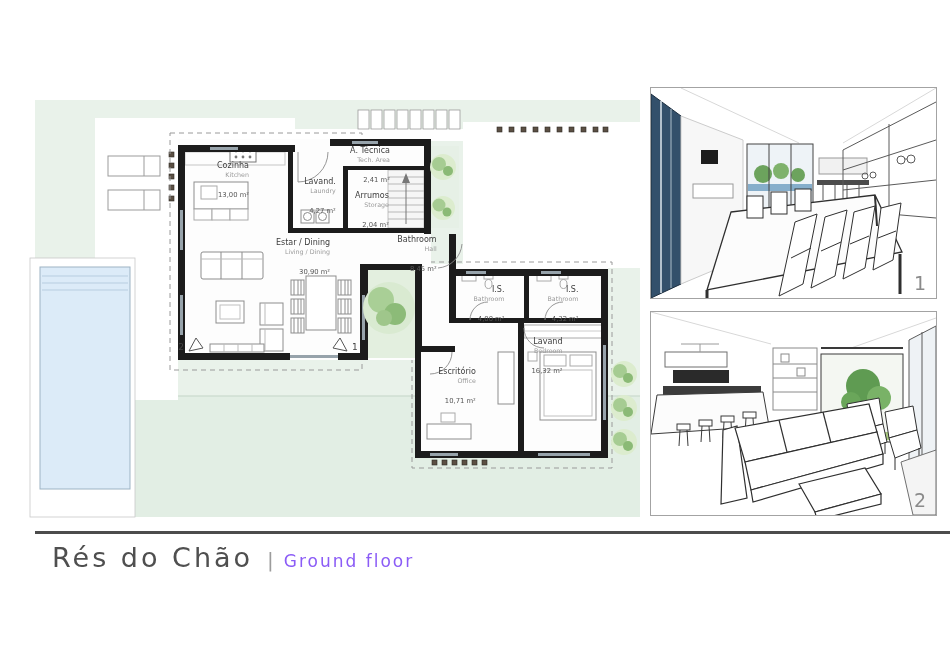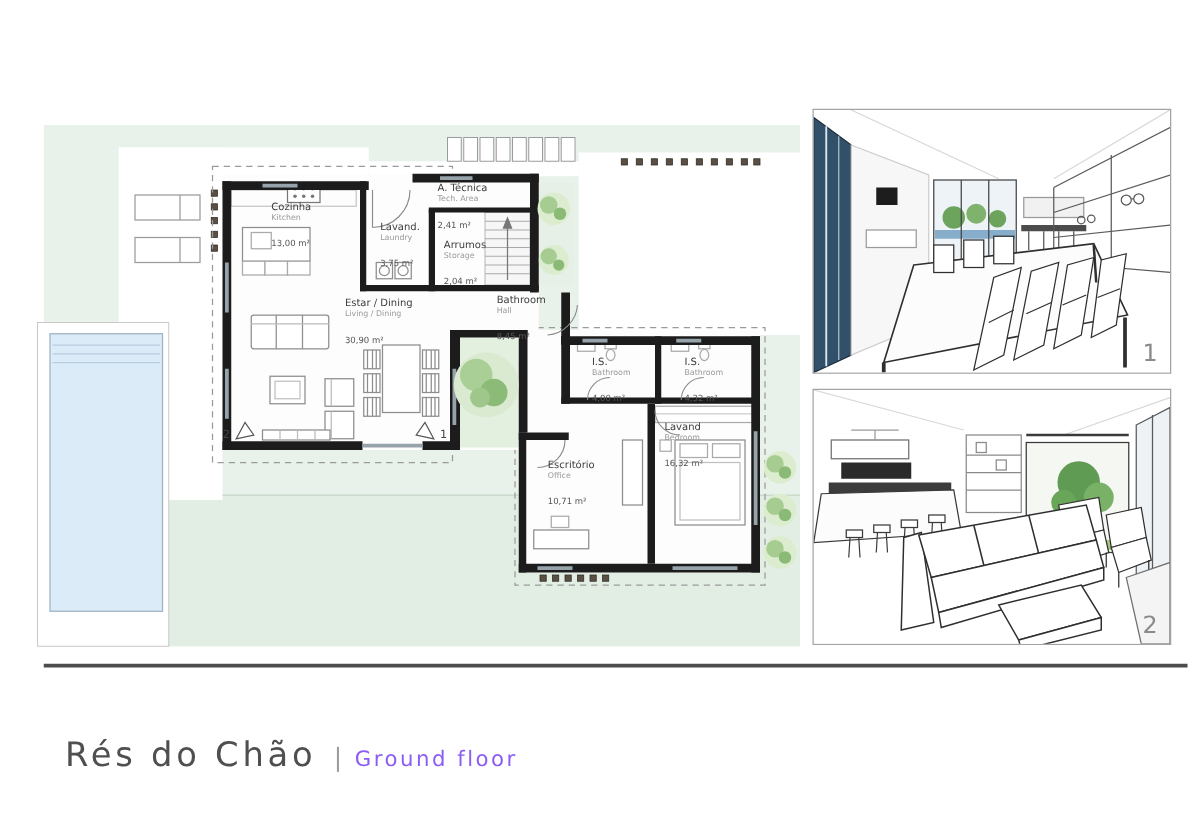--- a/index.html
+++ b/index.html
@@ -1,29 +1,29 @@
 <!DOCTYPE html>
 <html><head>
 <meta charset="utf-8">
 <style>
   html,body{margin:0;padding:0;}
   body{width:950px;height:671px;background:#ffffff;position:relative;overflow:hidden;
        font-family:"DejaVu Sans","Liberation Sans",sans-serif;}
   .abs{position:absolute;}
   
-  .room-label{position:absolute;transform:translateX(-50%);text-align:left;line-height:1.12;pointer-events:none;white-space:nowrap;}
+  .room-label{position:absolute;transform:translateX(-50%);text-align:right;line-height:1.12;pointer-events:none;white-space:nowrap;}
   .rl-pt{font-size:8px;color:#3d3d3d;}
   .rl-en{font-size:6.3px;color:#9a9a9a;}
   .rl-area{font-size:6.8px;color:#565656;margin-top:14px;}
   
   .render-frame{position:absolute;background:#ffffff;border:1px solid #a3a3a3;box-sizing:border-box;}
   .render-label{position:absolute;right:10px;bottom:4px;font-size:19px;color:#8a8a8a;}
   
   .footer-line{position:absolute;left:35px;top:531px;width:915px;height:3px;background:#4c4c4c;}
-  .footer{position:absolute;left:52px;top:542px;display:flex;align-items:baseline;margin-top:47px;}
+  .footer{position:absolute;left:52px;top:542px;display:flex;align-items:baseline;}
   .title-pt{font-size:27px;color:#4f4f4f;letter-spacing:3px;font-weight:400;}
   .title-sep{font-size:20px;color:#9c9c9c;margin:0 10px 0 14px;}
   .title-en{font-size:17px;color:#8b5cf6;letter-spacing:2px;}
 </style>
 </head>
 <body>
 
 <svg class="abs" style="left:0;top:0" width="650" height="530" viewBox="0 0 650 530">
 
   <rect x="35" y="100" width="605" height="417" fill="#e9f2ea"></rect>
@@ -293,21 +293,21 @@
 </svg>
 
 <div class="room-label" style="left:233px;top:162px">
   <div class="rl-pt">Cozinha</div>
     <div class="rl-en">Kitchen</div>
     <div class="rl-area">13,00 m²</div>
 </div>
 <div class="room-label" style="left:320px;top:178px">
   <div class="rl-pt">Lavand.</div>
     <div class="rl-en">Laundry</div>
-    <div class="rl-area">3,75 m²</div>
+    <div class="rl-area">4,27 m²</div>
 </div>
 <div class="room-label" style="left:370px;top:147px">
   <div class="rl-pt">A. Técnica</div>
     <div class="rl-en">Tech. Area</div>
     <div class="rl-area">2,41 m²</div>
 </div>
 <div class="room-label" style="left:372px;top:192px">
   <div class="rl-pt">Arrumos</div>
     <div class="rl-en">Storage</div>
     <div class="rl-area">2,04 m²</div>

